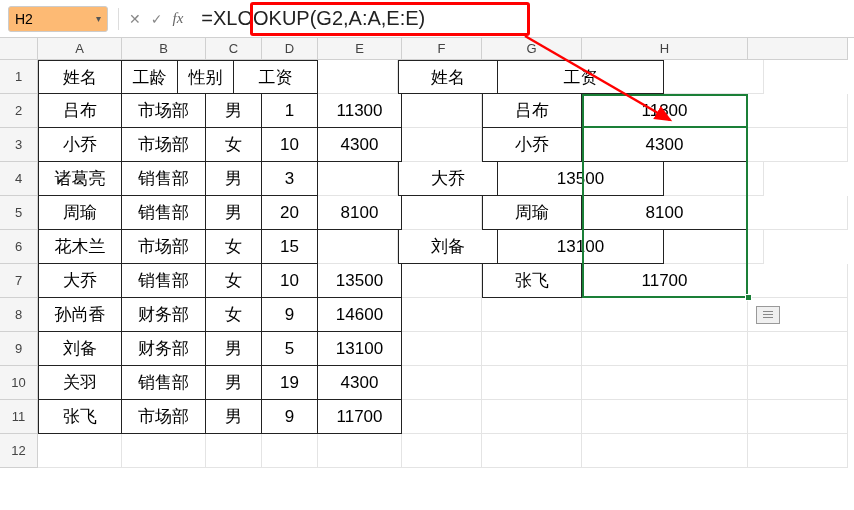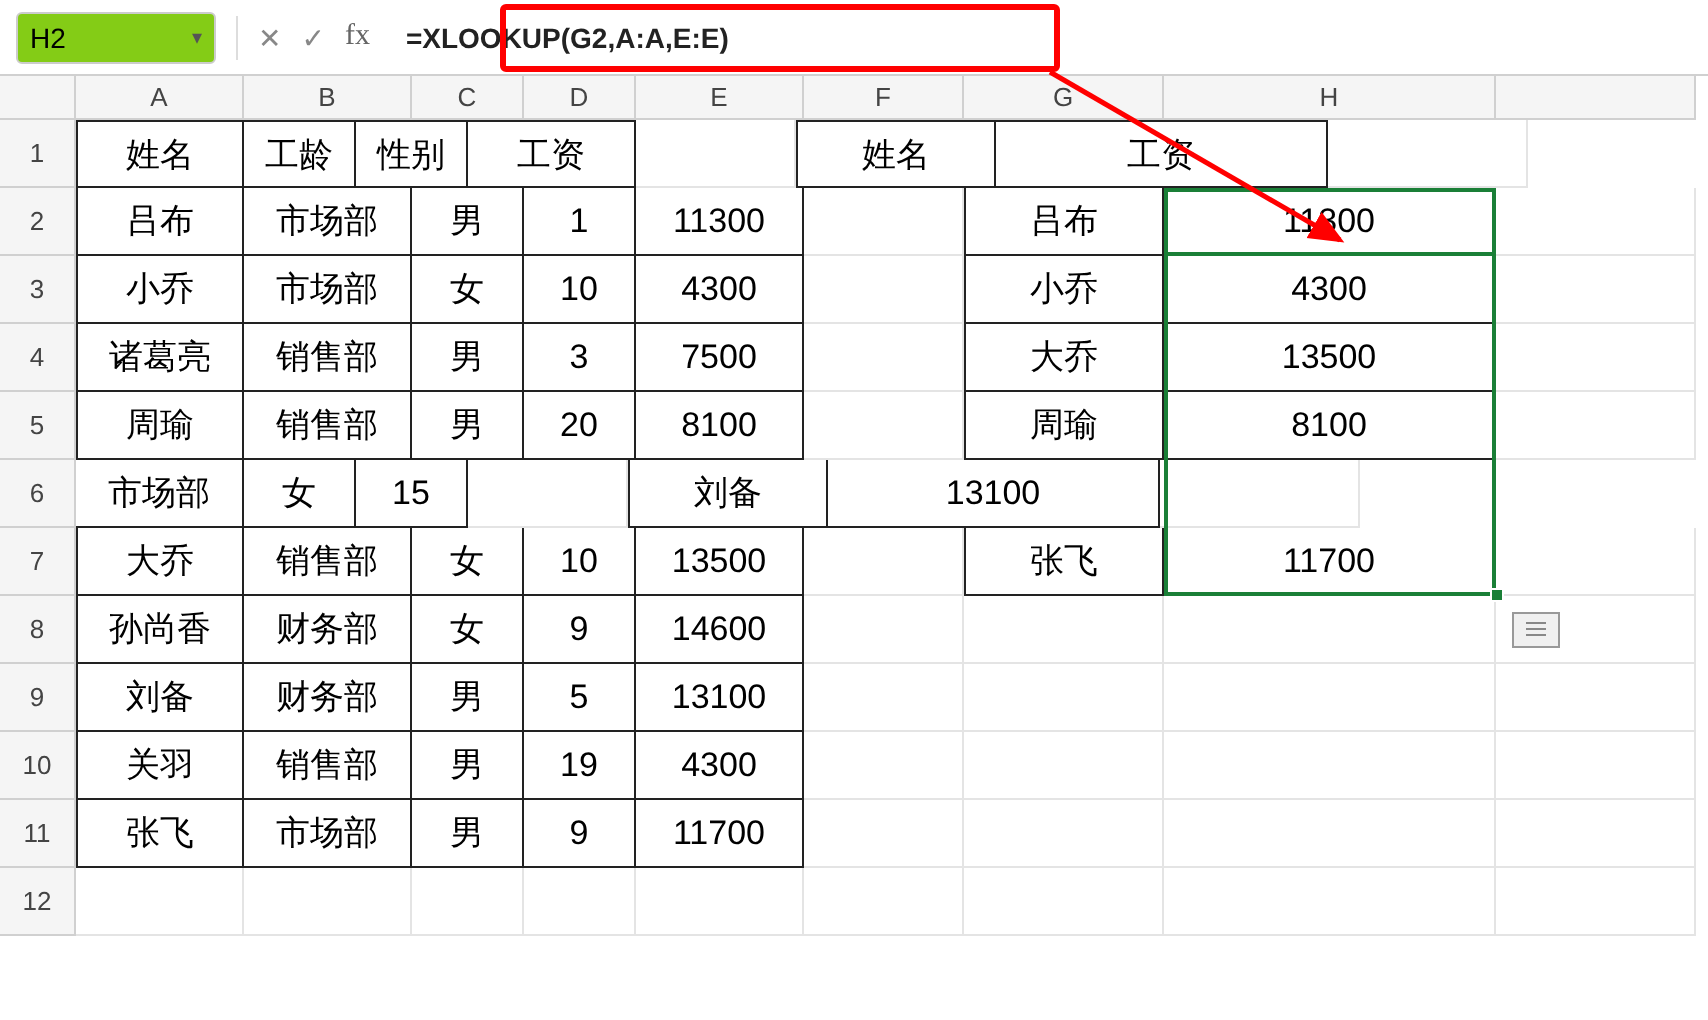--- a/index.html
+++ b/index.html
@@ -21,53 +21,52 @@
       padding: 0 8px;
     }
     .name-box {
       display: flex;
       align-items: center;
       width: 100px;
       height: 26px;
       border: 1px solid #ccc;
       border-radius: 3px;
       padding: 0 6px;
-      background: #84cc16;
+      background: #fdba74;
       font-size: 14px;
       justify-content: space-between;
     }
     .name-box-dd {
       font-size: 10px;
       color: #555;
     }
     .fb-sep {
       width: 1px;
       height: 22px;
       background: #ddd;
       margin: 0 10px;
     }
     .fb-btns {
       display: flex;
       align-items: center;
       gap: 10px;
       color: #888;
     }
     .fb-btn { font-size: 14px; }
-    .fx { font-family: "Times New Roman", serif; font-size: 15px; color: #666;}
+    .fx { font-style: italic; font-family: "Times New Roman", serif; font-size: 15px; color: #666;}
     .formula-input-wrap {
       margin-left: 12px;
       flex: 1;
       height: 28px;
       display: flex;
       align-items: center;
-      font-size: 14px;
+      font-size: 20px;
       color: #222;
       padding: 0 6px;
       position: relative;
-      font-weight: bold;
     }
     .highlight-box {
       position: absolute;
       border: 3px solid #ff0000;
       border-radius: 3px;
       top: 2px;
       left: 250px;
       width: 280px;
       height: 34px;
       z-index: 50;
@@ -271,21 +270,20 @@
       <div class="cell col-H bordered">4300</div>
       <div class="cell col-I"></div>
     </div>
 
     <div class="row">
       <div class="row-h">4</div>
       <div class="cell col-A bordered bordered-left">诸葛亮</div>
       <div class="cell col-B bordered">销售部</div>
       <div class="cell col-C bordered">男</div>
       <div class="cell col-D bordered">3</div>
-      <div class="cell col-E bordered">7500</div>
       <div class="cell col-F"></div>
       <div class="cell col-G bordered bordered-left">大乔</div>
       <div class="cell col-H bordered">13500</div>
       <div class="cell col-I"></div>
     </div>
 
     <div class="row">
       <div class="row-h">5</div>
       <div class="cell col-A bordered bordered-left">周瑜</div>
       <div class="cell col-B bordered">销售部</div>
@@ -293,20 +291,21 @@
       <div class="cell col-D bordered">20</div>
       <div class="cell col-E bordered">8100</div>
       <div class="cell col-F"></div>
       <div class="cell col-G bordered bordered-left">周瑜</div>
       <div class="cell col-H bordered">8100</div>
       <div class="cell col-I"></div>
     </div>
 
     <div class="row">
       <div class="row-h">6</div>
+      <div class="cell col-A bordered bordered-left">花木兰</div>
       <div class="cell col-B bordered">市场部</div>
       <div class="cell col-C bordered">女</div>
       <div class="cell col-D bordered">15</div>
       <div class="cell col-F"></div>
       <div class="cell col-G bordered bordered-left">刘备</div>
       <div class="cell col-H bordered">13100</div>
       <div class="cell col-I"></div>
     </div>
 
     <div class="row">

